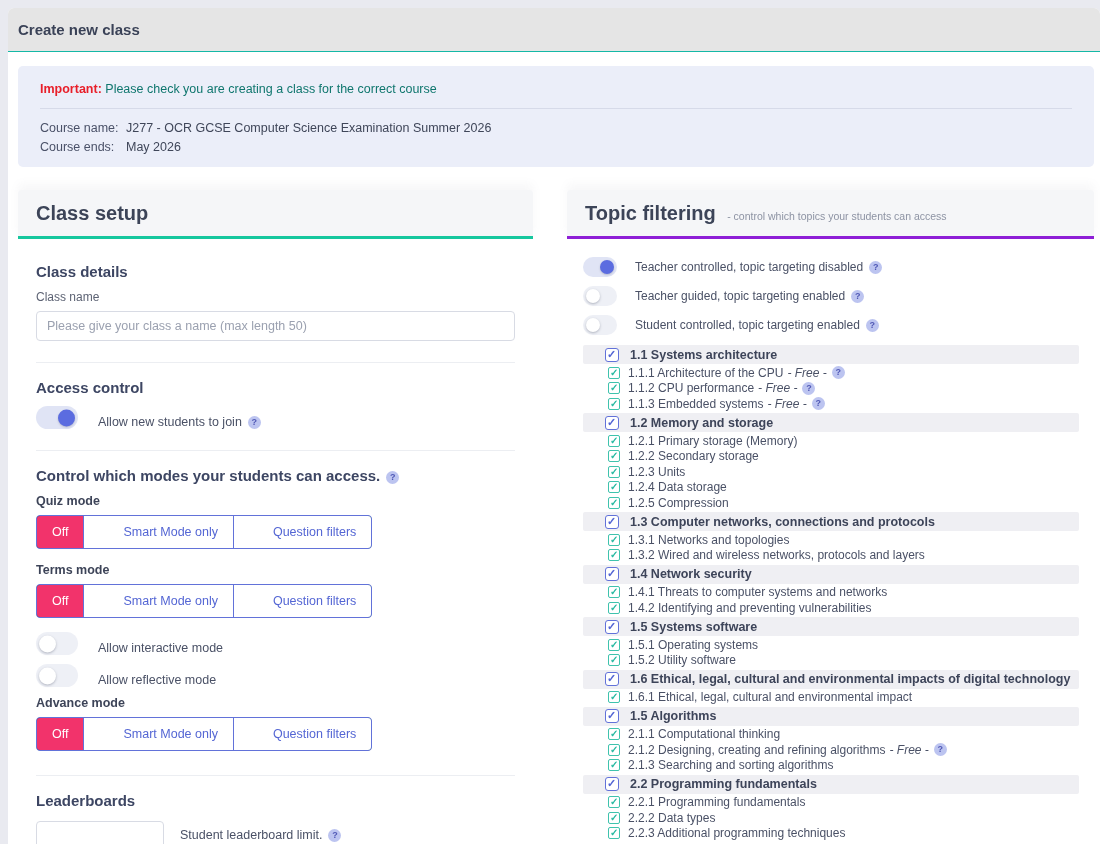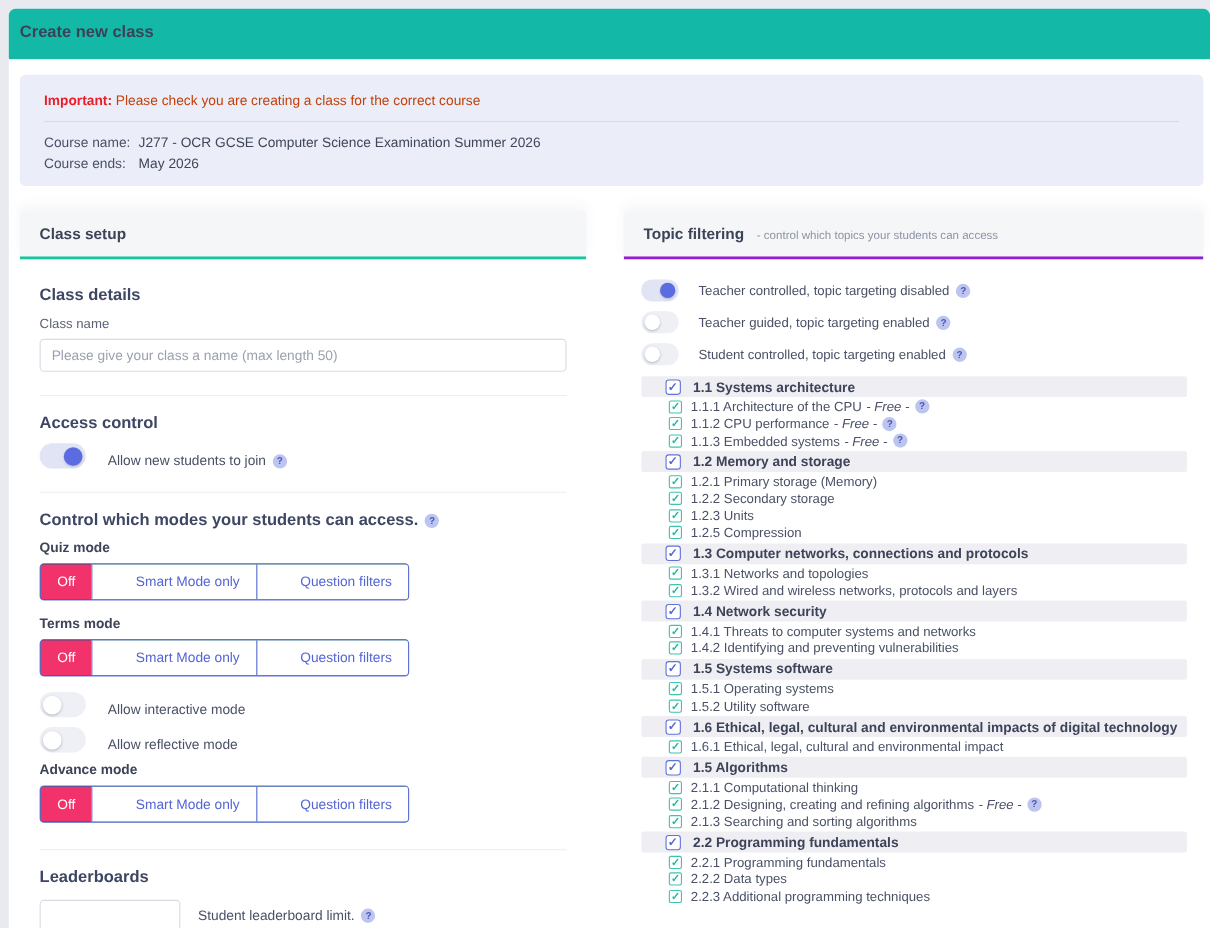--- a/index.html
+++ b/index.html
@@ -13,55 +13,55 @@
     font-family:"Liberation Sans", sans-serif;
     color:#3f4659;
   }
   .card{
     margin:8px 0 0 8px;
     background:#fff;
     border-radius:6px 6px 0 0;
     min-height:836px;
   }
   .card-header{
-    background:#14b8a6;
-    border-bottom:3px solid #14b8a6;
+    background:#e5e5e5;
+    border-bottom:1px solid #14b8a6;
     border-radius:6px 6px 0 0;
     padding:13px 16px 12px 10px;
   }
   .card-title{font-size:15px; font-weight:700; color:#3a4257;}
   .card-body{padding:14px 6px 0 10px;}
 
   
   .notice{
     background:#ebeef9;
     border-radius:5px;
     padding:10px 22px 10px 22px;
   }
   .notice-line{font-size:12.5px; padding:6px 0 2px;}
   .notice-important{color:var(--red); font-weight:700;}
-  .notice-msg{color:#c2410c;text-align:right;}
+  .notice-msg{color:#0f766e;text-align:right;}
   .notice-divider{border:none; border-top:1px solid #d6dae9; margin:10px 0 10px;}
   .notice-row{display:flex; font-size:12.5px; line-height:17px; color:#3f4659; padding:1px 0;}
   .notice-row .nlabel{width:86px; color:#4a5168;}
   .notice-row .nvalue{color:#3f4659;}
 
   
   .panels{display:flex; margin-top:23px; align-items:flex-start;}
   .panel-left{width:515px; flex:0 0 515px;}
   .panel-right{flex:1 1 auto; margin-left:34px;}
   .panel-header{
     background:#f5f6f8;
     padding:12px 18px 11px 18px;
     border-radius:4px 4px 0 0;
     box-shadow:0 -6px 10px rgba(120,125,140,0.06);
   }
   .panel-header.teal{border-bottom:3px solid var(--teal);}
   .panel-header.purple{border-bottom:3px solid var(--purple);}
-  .panel-title{font-size:14px; font-weight:700; color:#3c4458; display:inline;}
+  .panel-title{font-size:20px; font-weight:700; color:#3c4458; display:inline;}
   .panel-subtitle{font-size:10.5px; color:#8d93a3; margin-left:7px;}
 
   .panel-body{padding:16px 18px 0 18px;}
   .panel-right .panel-body{padding:18px 15px 0 16px;}
 
   h3.section-heading{font-size:15px; font-weight:700; color:#3d4663; margin:8px 0 10px;}
   .field-label{font-size:12px; color:#5d6374; margin:2px 0 7px;}
   .text-input{
     width:100%; height:30px;
     border:1px solid #d8dbe4; border-radius:4px;
@@ -296,20 +296,24 @@
                 <div class="topic-child">
                   <span class="cb cb-child checked"></span>
                   <span class="c-label">1.2.2 Secondary storage</span>
                 </div>
                 <div class="topic-child">
                   <span class="cb cb-child checked"></span>
                   <span class="c-label">1.2.3 Units</span>
                 </div>
                 <div class="topic-child">
                   <span class="cb cb-child checked"></span>
+                  <span class="c-label">1.2.4 Data storage</span>
+                </div>
+                <div class="topic-child">
+                  <span class="cb cb-child checked"></span>
                   <span class="c-label">1.2.5 Compression</span>
                 </div>
               </div>
               <div class="topic-parent">
                 <span class="cb cb-parent checked"></span>
                 <span class="p-label">1.3 Computer networks, connections and protocols</span>
               </div>
               <div class="topic-children">
                 <div class="topic-child">
                   <span class="cb cb-child checked"></span>

